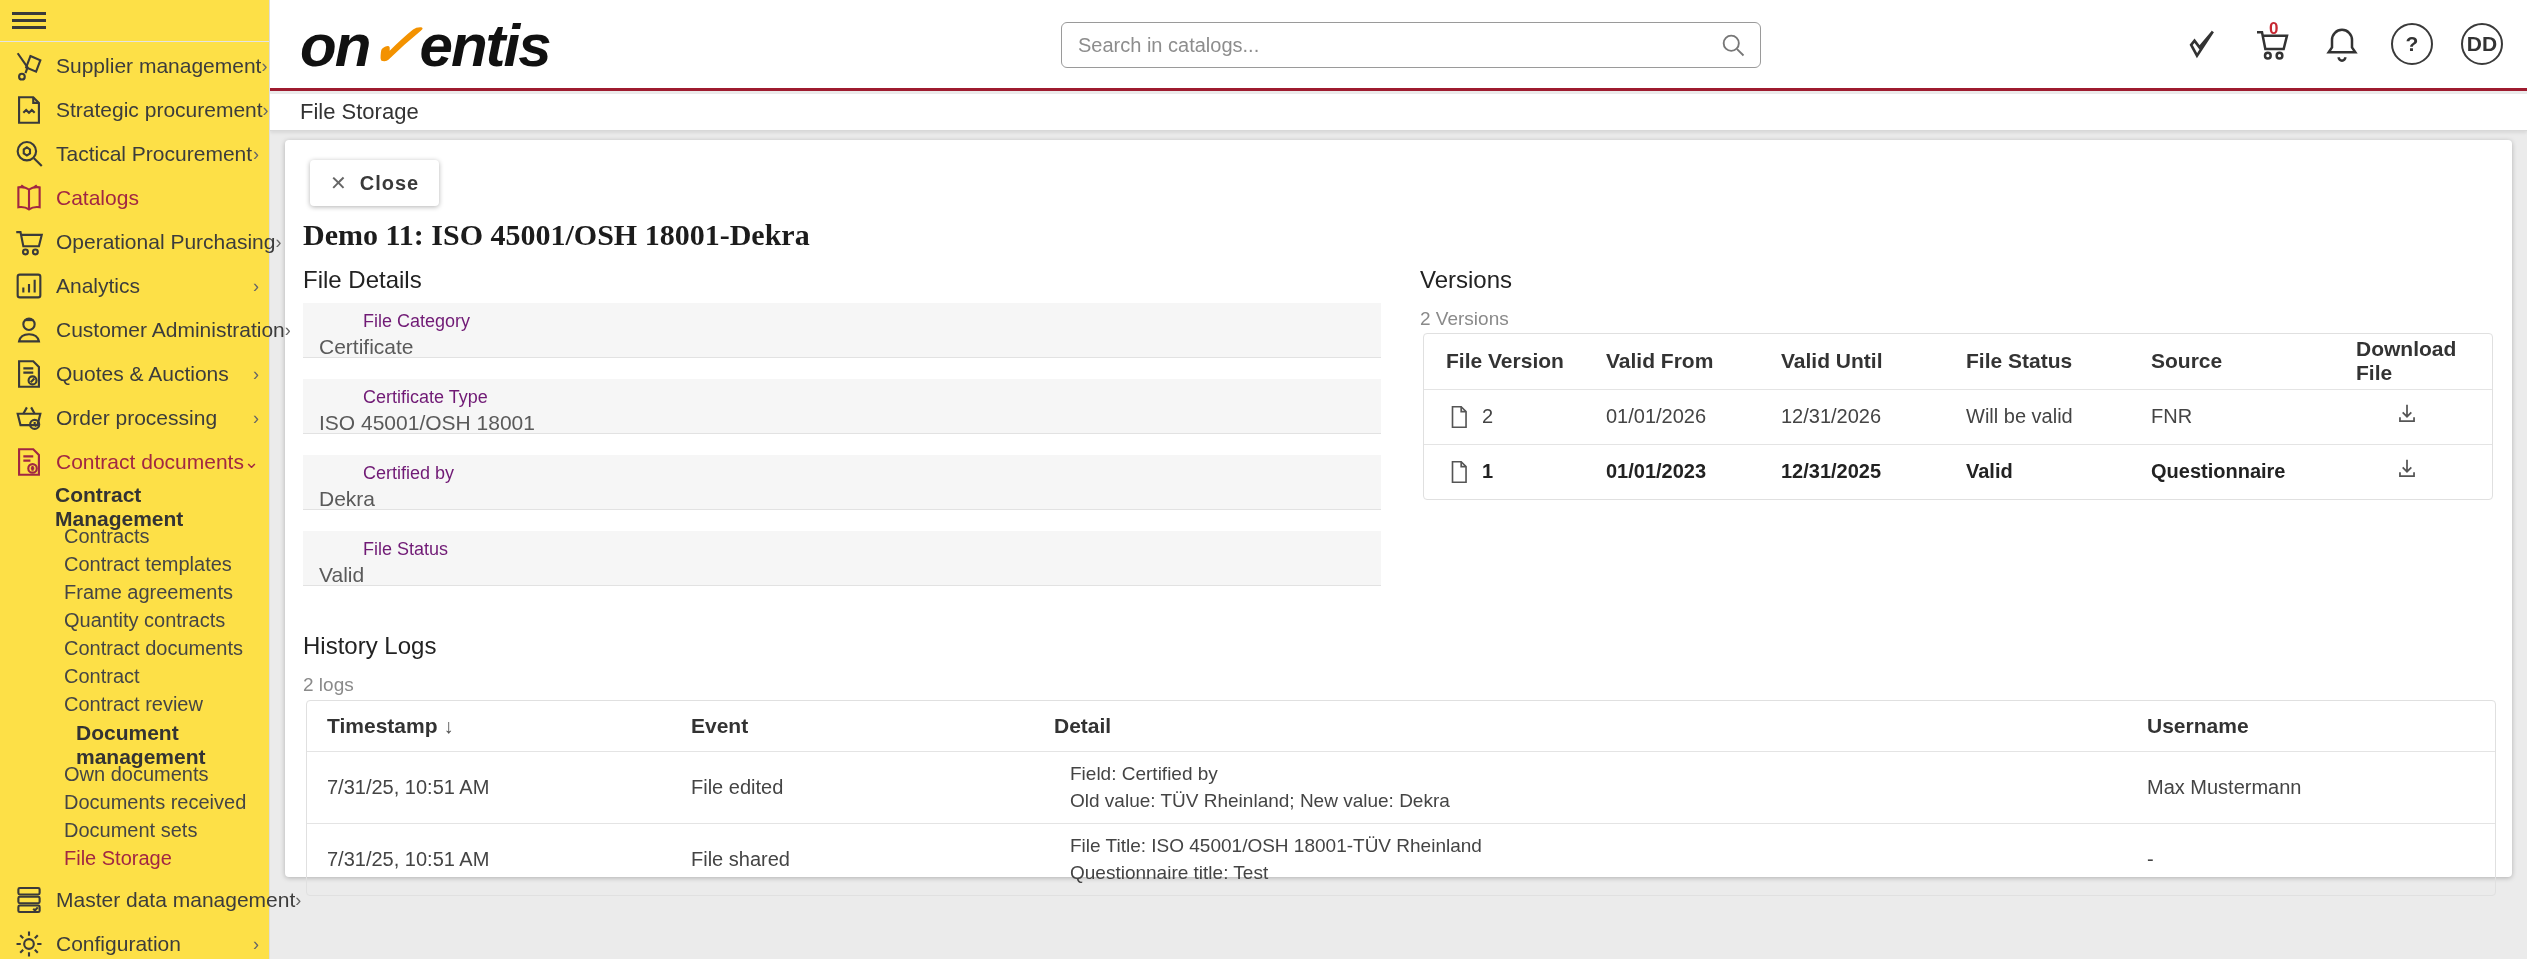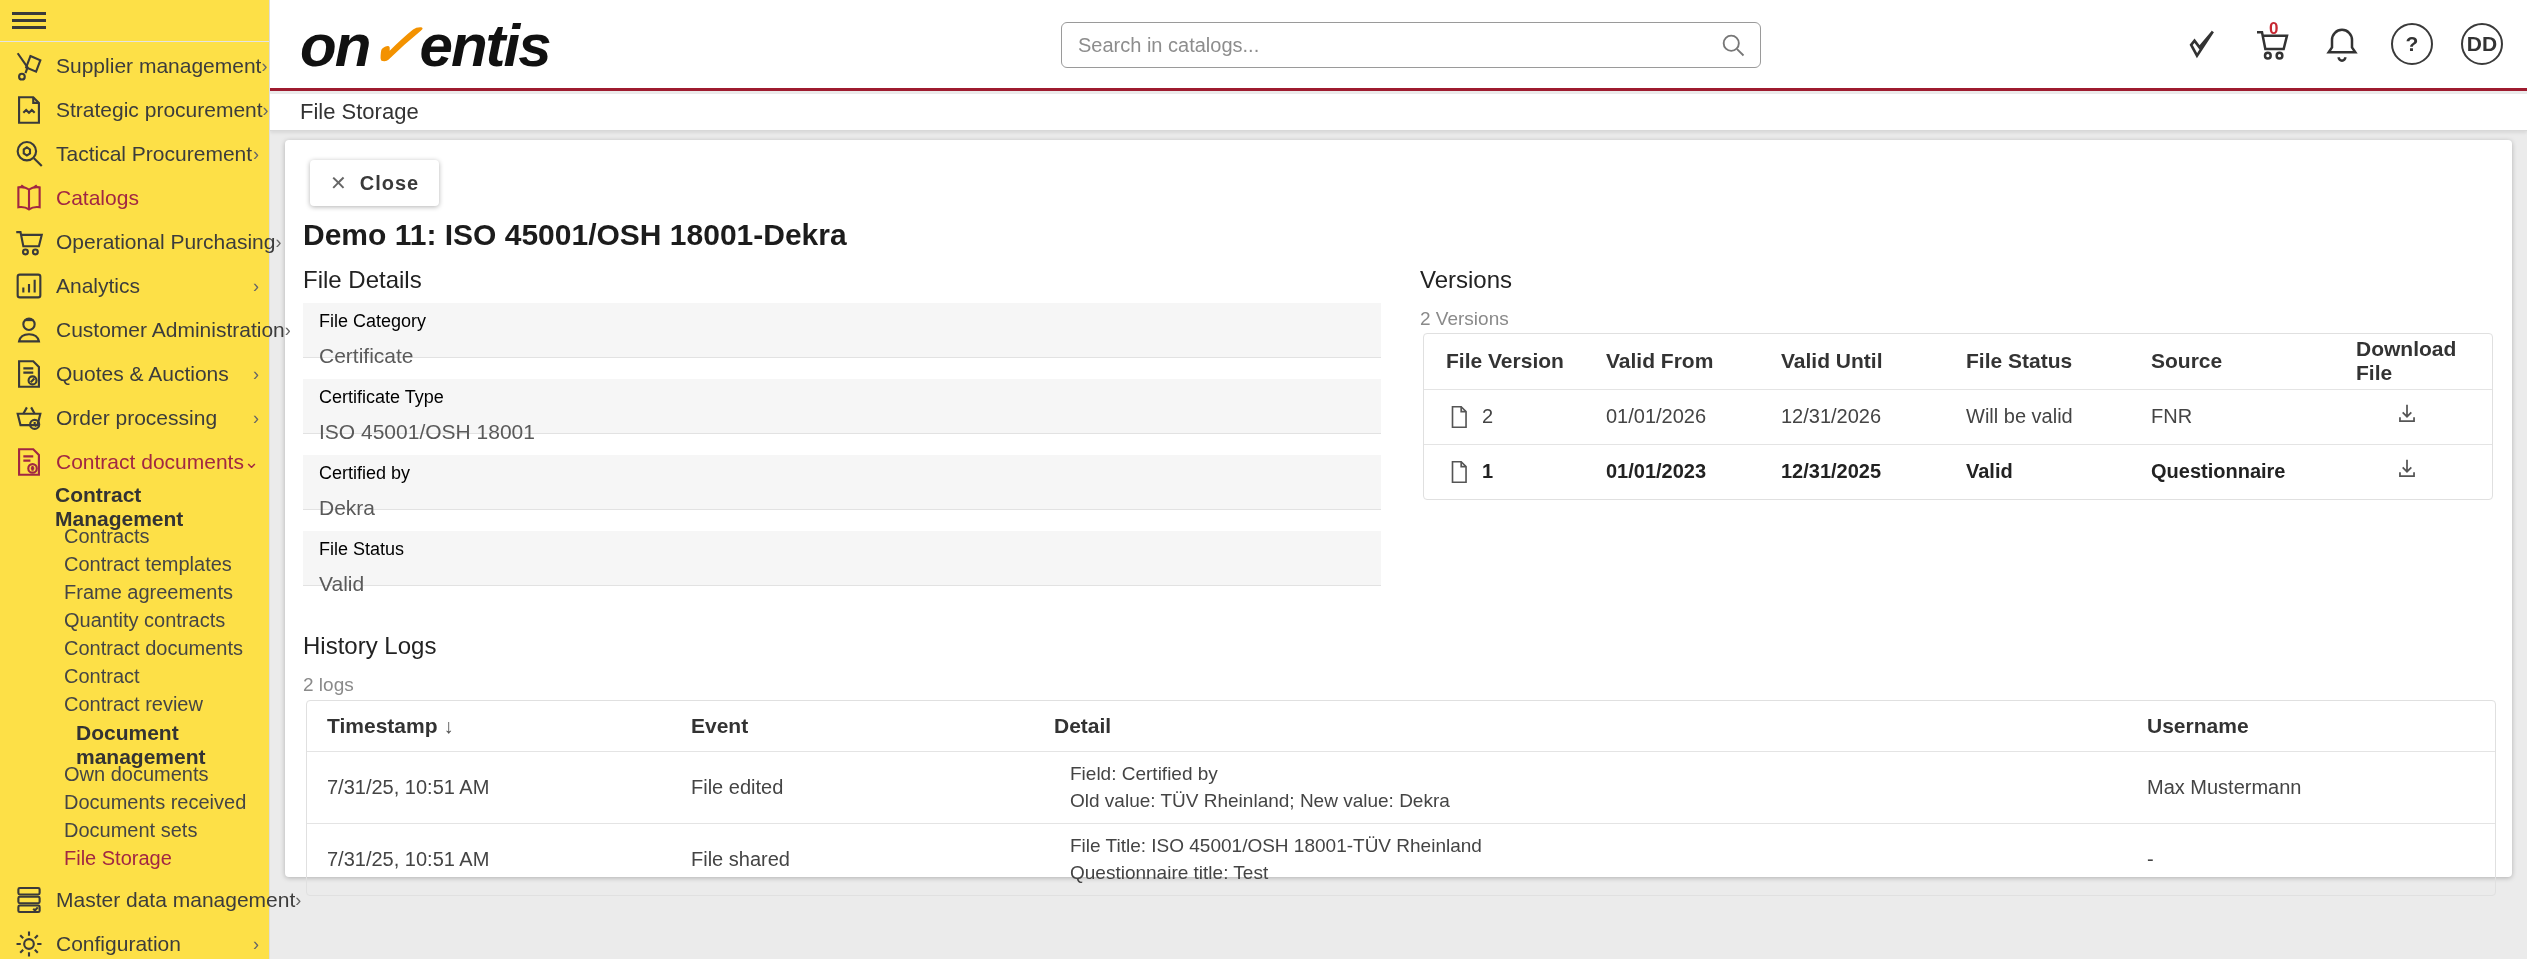--- a/index.html
+++ b/index.html
@@ -46,28 +46,28 @@
     border-bottom:1px solid #d8d8d8; box-shadow:0 2px 3px rgba(0,0,0,.08); display:flex; align-items:center; padding-left:30px; }
   .breadcrumb-bar .bc { font-size:22px; color:#333; }
 
   
   .card { position:absolute; left:285px; top:140px; width:2227px; height:737px;
     background:#fff; border-radius:4px; box-shadow:0 1px 5px rgba(0,0,0,.25); }
   .close-btn { position:absolute; left:25px; top:20px; background:#fff; border:none; border-radius:4px;
     box-shadow:0 1px 5px rgba(0,0,0,.3); padding:11px 20px; display:flex; align-items:center; gap:12px;
     font-family:inherit; font-size:20px; font-weight:700; color:#3a3a3a; cursor:pointer; letter-spacing:1px; }
   .close-btn .x { font-size:20px; color:#666; font-weight:400; }
-  .page-title { position:absolute; left:18px; top:78px; font-size:30px; font-weight:700; color:#1c1c1c; }
+  .page-title { position:absolute; left:18px; top:78px; font-size:30px; font-weight:700; color:#1c1c1c;font-family:Liberation Serif, serif; }
 
   .section-h { font-size:24px; color:#222; font-weight:400; }
   .fd-h { position:absolute; left:18px; top:126px; }
   .fields { position:absolute; left:18px; top:163px; width:1078px; }
   .fieldbox { background:#f6f6f6; border-bottom:1px solid #e2e2e2; height:55px; padding:8px 16px; margin-bottom:21px; }
-  .fieldbox .flabel { font-size:18px; color:#000000; }
-  .fieldbox .fvalue { font-size:21px; color:#5a5a5a; margin-top:12px; }
+  .fieldbox .flabel { font-size:18px; color:#701a75;margin-left:44px; }
+  .fieldbox .fvalue { font-size:21px; color:#5a5a5a; margin-top:3px; }
 
   .ver-h { position:absolute; left:1135px; top:126px; }
   .ver-count { position:absolute; left:1135px; top:168px; font-size:19px; color:#8a8a8a; }
   .ver-table { position:absolute; left:1138px; top:193px; width:1070px; border:1px solid #e0e0e0; border-radius:4px; }
   table { border-collapse:collapse; width:100%; }
   th { text-align:left; font-size:21px; font-weight:700; color:#333; }
   .ver-table th { height:55px; padding-left:22px; }
   .ver-table td { height:55px; padding-left:22px; font-size:20px; color:#444; border-top:1px solid #e4e4e4; }
   .ver-table tr.boldrow td { font-weight:700; color:#222; }
   .vcell { display:flex; align-items:center; gap:10px; }

